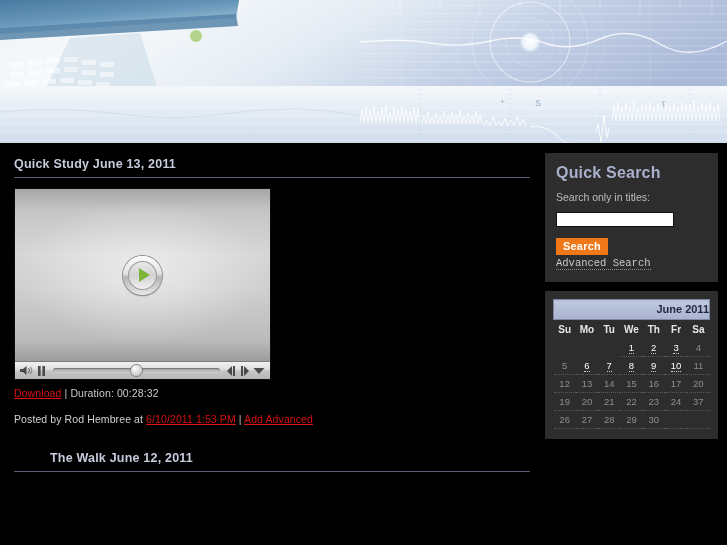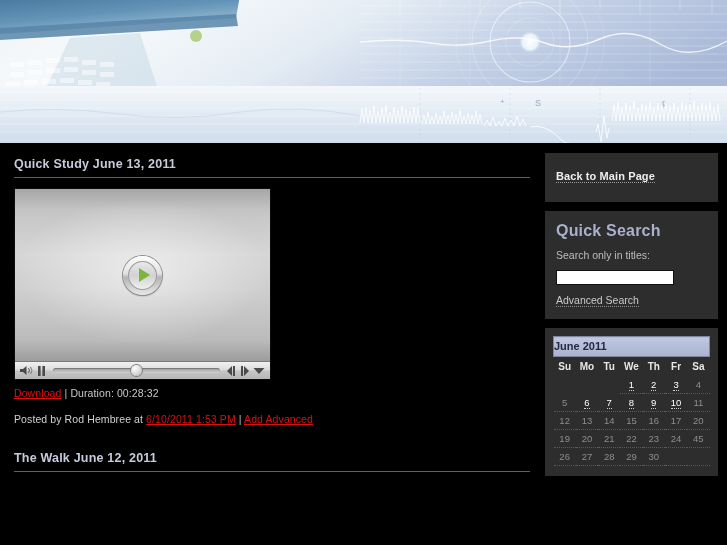--- a/index.html
+++ b/index.html
@@ -157,21 +157,21 @@
   }
   .meta-line.posted { padding-top: 14px; color: #d0d0d0; }
   .lnk-red {
     color: #d81111;
     text-decoration: underline;
     cursor: pointer;
     text-align: center;
   }
   .sep { color: #bdbdbd; }
 
-  .post-title.second { padding-top: 26px; }
+  .post-title.second { padding-top: 26px; margin-left: 36px; }
 
   
   .side-box {
     background: #2d2d2d;
     margin-bottom: 9px;
     padding: 11px 11px 12px 11px;
   }
   .side-box.nav { padding: 13px 11px 18px 11px; }
   .side-link {
     color: #ededed;
@@ -210,44 +210,45 @@
     font-size: 11px;
     font-weight: bold;
     border: none;
     padding: 2px 7px 3px 7px;
     font-family: "Liberation Sans", sans-serif;
     cursor: pointer;
     letter-spacing: 0.2px;
   }
   .adv-search {
     display: block;
-    margin-top: 9px;
+    margin-top: 2px;
     color: #c9c9c9;
     font-size: 10.5px;
     border-bottom: 1px dotted #8c8c8c;
     width: fit-content;
     cursor: pointer;
+    font-family: Liberation Mono, monospace;
   }
 
   
   .cal-box {
     background: #2d2d2d;
     padding: 8px 8px 10px 8px;
   }
   .cal-table {
     width: 100%;
     border-collapse: collapse;
     table-layout: fixed;
   }
   .cal-title {
     background: linear-gradient(to bottom, #bfc8e0 0%, #a9b3d0 100%);
     color: #222a3d;
     font-size: 11px;
     font-weight: bold;
-    text-align: left;
+    text-align: right;
     padding: 3px 0 4px 0;
     border: 1px solid #7e86a0;
   }
   .cal-dow {
     color: #e6e6e6;
     font-size: 10px;
     font-weight: bold;
     text-align: center;
     padding: 4px 0 4px 0;
   }
@@ -495,28 +496,28 @@
 
       <div>
         <div class="post-title second">The Walk June 12, 2011</div>
         <div class="post-rule"></div>
       </div>
 
     </div>
 
     <div class="side-col">
 
-      <div class="side-box nav">
-        <span class="side-link">Back to Main Page</span>
-      </div>
 
       <div class="side-box">
         <div class="side-head">Quick Search</div>
         <div class="side-label">Search only in titles:</div>
         <input class="search-input" type="text" value="" style="">
+        <div>
+          <button class="search-btn">Search</button>
+        </div>
         <span class="adv-search">Advanced Search</span>
       </div>
 
       <div class="cal-box">
         <table class="cal-table">
           <thead>
             <tr>
               <th class="cal-title" colspan="7">June 2011</th>
             </tr>
             <tr>
@@ -557,21 +558,21 @@
                 <td class="cal-day">17</td>
                 <td class="cal-day">20</td>
               </tr>
               <tr>
                 <td class="cal-day">19</td>
                 <td class="cal-day">20</td>
                 <td class="cal-day">21</td>
                 <td class="cal-day">22</td>
                 <td class="cal-day">23</td>
                 <td class="cal-day">24</td>
-                <td class="cal-day">45</td>
+                <td class="cal-day">37</td>
               </tr>
               <tr class="cal-row-last">
                 <td class="cal-day">26</td>
                 <td class="cal-day">27</td>
                 <td class="cal-day">28</td>
                 <td class="cal-day">29</td>
                 <td class="cal-day">30</td>
                 <td class="cal-day empty"></td>
                 <td class="cal-day empty"></td>
               </tr>

